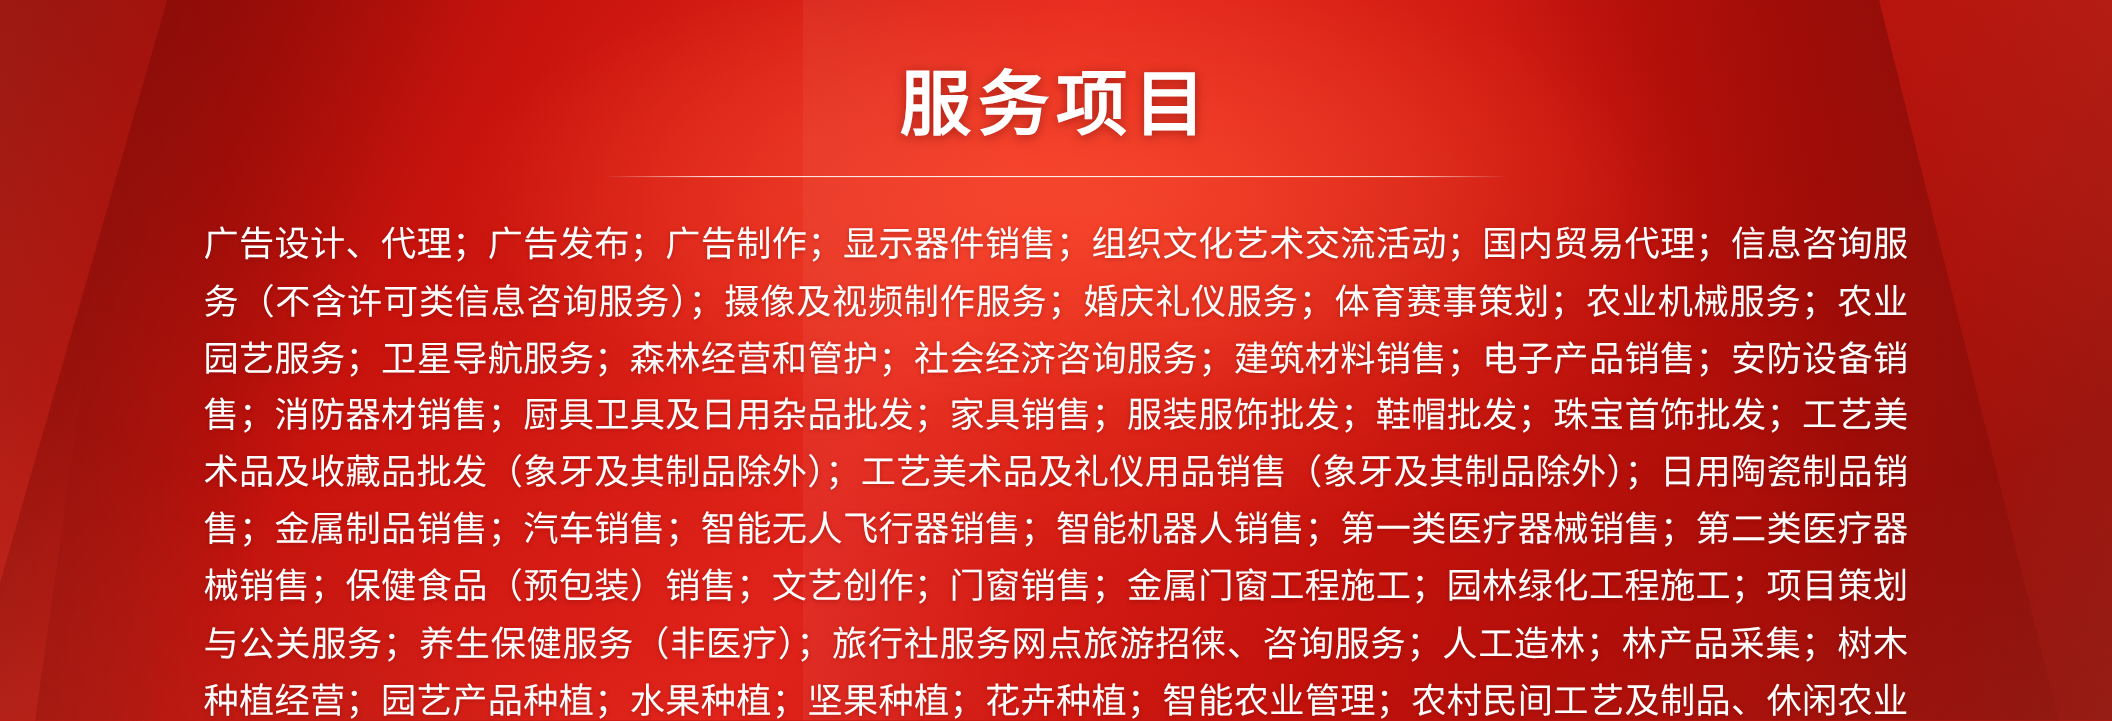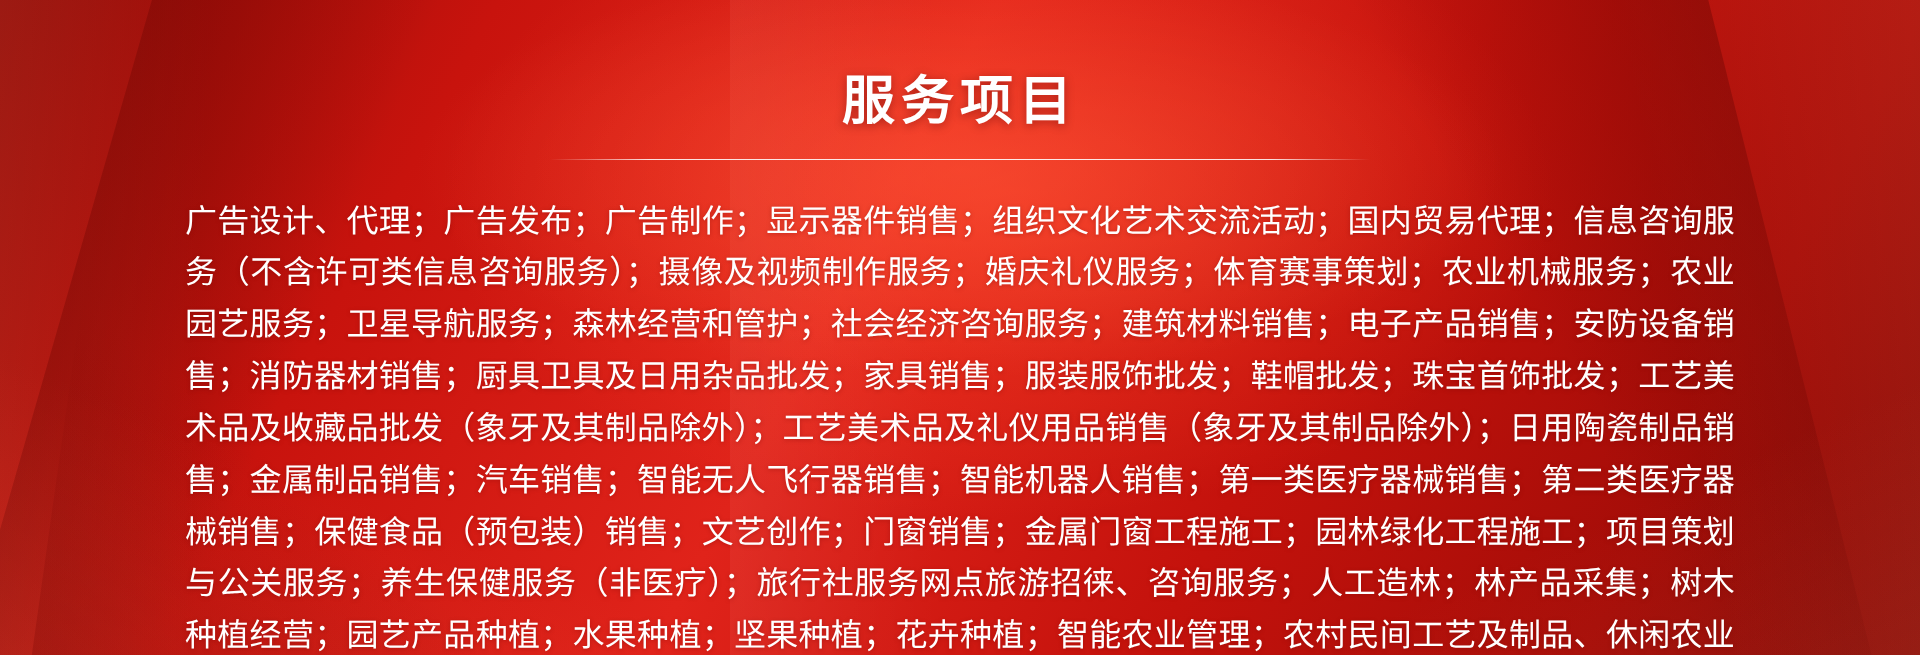--- a/index.html
+++ b/index.html
@@ -88,25 +88,25 @@
   .content {
     position: relative;
     z-index: 5;
     width: 1920px;
     height: 655px;
     box-sizing: border-box;
     padding: 0;
   }
 
   .title {
-    margin: 13px;
+    margin: 0;
     padding-top: 56px;
     text-align: center;
     color: #ffffff;
-    font-size: 53px;
+    font-size: 65px;
     font-weight: bold;
     letter-spacing: 6px;
     line-height: 1.2;
     text-shadow: 0 2px 10px rgba(90,0,0,0.45);
   }
 
   .divider {
     margin: 26px auto 0 auto;
     width: 820px;
     height: 1px;

